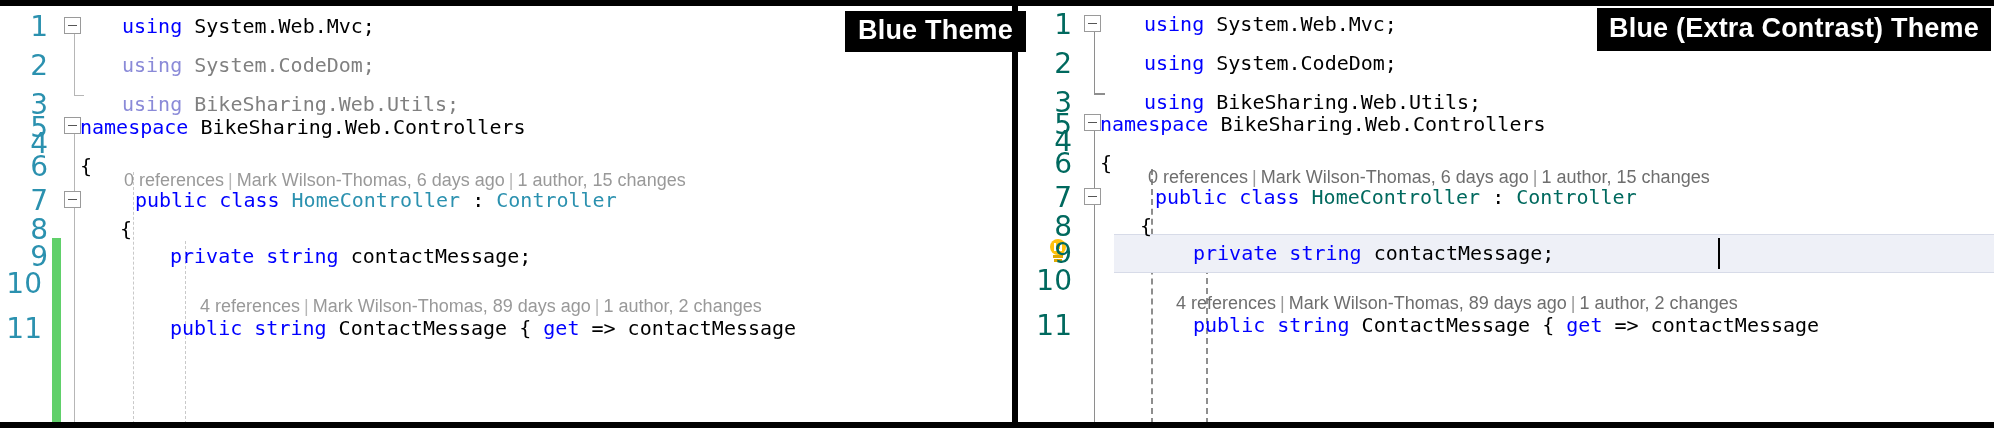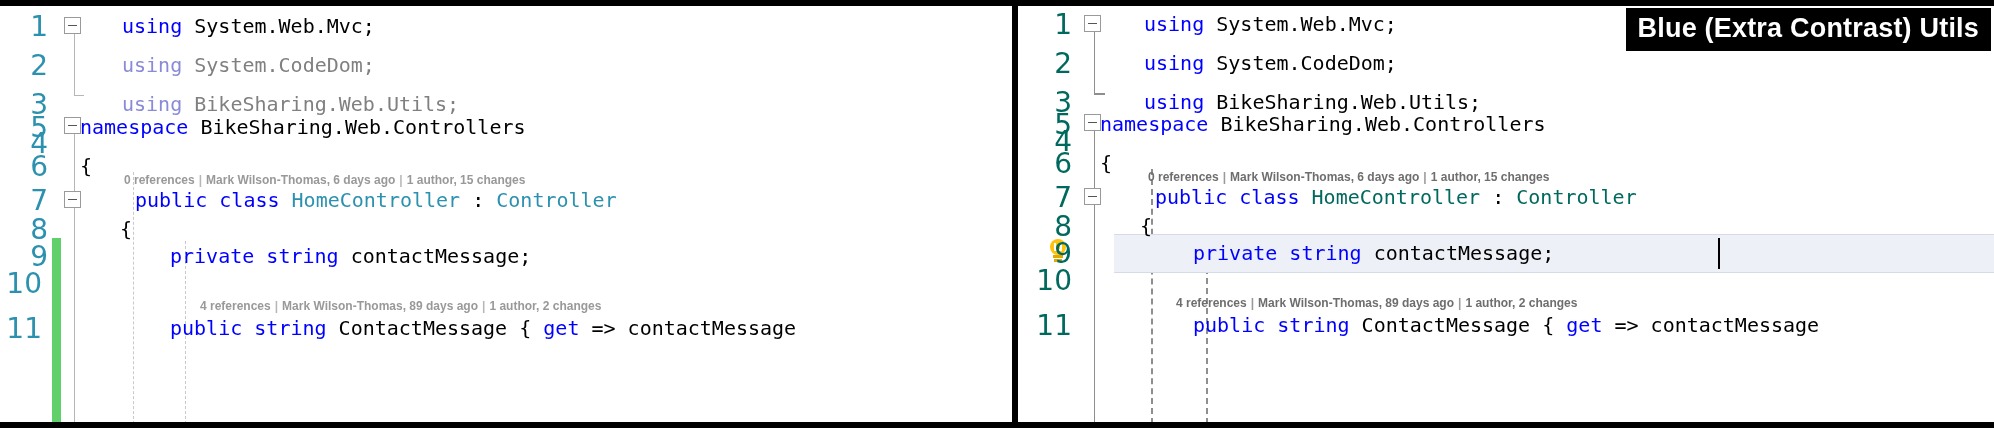--- a/index.html
+++ b/index.html
@@ -77,21 +77,21 @@
   
   .right .kw{color:#0000FF;}
   .right .kw-dim{color:#0000FF;}
   .right .type{color:#00695E;}
   .right .plain{color:#000000;}
   .right .dim{color:#000000;}
 
   
   .codelens{
     position:absolute;font-family:"Liberation Sans", sans-serif;
-    font-size:12px;line-height:28px;white-space:nowrap;font-weight:bold;
+    font-size:18px;line-height:28px;white-space:nowrap;
   }
   .left .codelens{left:124px;color:#999999;}
   .right .codelens{left:952px;color:#6E6E6E;}
   .codelens .sep{opacity:.7;padding:0 4px;}
 
   
   .curline{
     position:absolute;left:0;right:0;height:39px;
     background:#EEF0F7;border-top:1px solid #D7DBE8;border-bottom:1px solid #D7DBE8;
     box-sizing:border-box;
@@ -192,20 +192,21 @@
       </div>
 
       <div class="row" style="position:absolute;top:303px;left:0;right:0;">
         <span class="gutter-num" style="left:-12px;">11</span>
         <span class="code" style="left:170px;"><span class="kw">public</span> <span class="kw">string</span><span class="plain"> ContactMessage { </span><span class="kw">get</span><span class="plain"> =&gt; contactMessage</span></span>
       </div>
 
     </div>
   </div>
 
+  <div class="theme-chip left-chip">Blue Theme</div>
 
   <div class="panel right">
     <div class="editor">
 
       <div class="vline" style="left:76px;top:26px;height:62px;"></div>
       <div style="position:absolute;left:76px;top:87px;width:11px;height:2px;background:#8e8e8e;"></div>
       <div class="vline" style="left:76px;top:125px;height:303px;"></div>
       <div class="vline dashed" style="left:133px;top:163px;height:265px;"></div>
       <div class="vline dashed" style="left:188px;top:232px;height:196px;"></div>
 
@@ -280,15 +281,15 @@
       </div>
 
       <div class="row" style="position:absolute;top:300px;left:0;right:0;">
         <span class="gutter-num">11</span>
         <span class="code" style="left:175px;"><span class="kw">public</span> <span class="kw">string</span><span class="plain"> ContactMessage { </span><span class="kw">get</span><span class="plain"> =&gt; contactMessage</span></span>
       </div>
 
     </div>
   </div>
 
-  <div class="theme-chip right-chip">Blue (Extra Contrast) Utils</div>
+  <div class="theme-chip right-chip">Blue (Extra Contrast) Theme</div>
 
 </div>
 
 </body></html>

